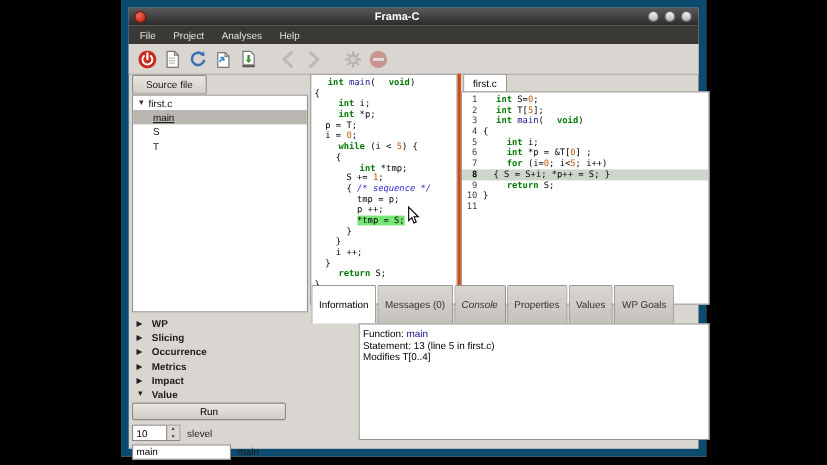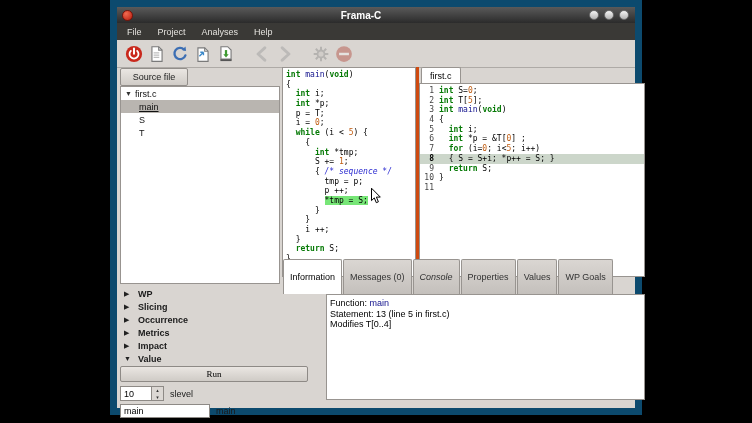--- a/index.html
+++ b/index.html
@@ -43,23 +43,23 @@
   .tree-row .tw { width:10px; font-size:7px; color:#333; }
   .tree-row.lvl1 { padding-left:18px; }
   .tree-row.selected { background:#b9b5b0; }
   .tree-row.selected .tree-label { text-decoration:underline; }
 
   .analyses { position:absolute; left:2px; top:220px; width:160px; }
   .an-row { height:13px; display:flex; align-items:center; gap:5px; padding-left:4px; }
   .an-tri { font-size:7px; color:#222; width:9px; }
   .an-label { font-size:9px; font-weight:bold; color:#1a1a1a;text-align:center; }
 
-  .run-btn { position:absolute; left:2px; top:299px; width:188px; height:16px;
+  .run-btn { position:absolute; left:2px; top:299px; width:140px; height:16px;
       background:linear-gradient(#eae6e2,#cfcbc6); border:1px solid #8e8a86; border-radius:2px;
-      font-size:9px; display:flex; align-items:center; justify-content:center; box-sizing:border-box;font-family:Liberation Serif, serif; }
+      font-size:9px; display:flex; align-items:center; justify-content:center; box-sizing:border-box; }
   .slevel-row { position:absolute; left:2px; top:319px; width:160px; height:15px;
       display:flex; align-items:center; gap:6px; }
   .spin { width:44px; height:15px; background:#fff; border:1px solid #8e8a86; display:flex; box-sizing:border-box; }
   .spin-val { flex:1; font-size:9px; padding-left:3px; display:flex; align-items:center; }
   .spin-btns { width:11px; border-left:1px solid #8e8a86; display:flex; flex-direction:column;
                background:#dcd8d4; }
   .spin-btns span { flex:1; font-size:5px; line-height:6px; text-align:center; color:#333; }
   .small-label { font-size:9px; color:#1a1a1a;text-align:center; }
   .main-row { position:absolute; left:2px; top:337px; width:160px; height:14px;
       display:flex; align-items:center; gap:6px; }
@@ -76,21 +76,21 @@
   .src-tab { height:15px; background:#fff; border:1px solid #989490; border-bottom:none;
              font-size:9px; padding:0 8px; display:flex; align-items:center; border-radius:2px 2px 0 0; }
   .src-code { position:absolute; left:0; top:16px; right:0; bottom:0; background:#fff;
               border:1px solid #989490; box-sizing:border-box; overflow:hidden; padding-top:2px; }
 
   .code-line { white-space:pre; height:9.7px; line-height:9.7px;
                font-family:"DejaVu Sans Mono", monospace; font-size:8px; color:#000; }
   .src-code .code-line.hl { background:var(--source-line-highlight,#ccd6ca); }
   .lnum { display:inline-block; width:14px; text-align:right; margin-right:5px; color:#444; }
   .code-line.hl .lnum { font-weight:bold; color:#000; }
-  .seg-k { color:var(--keyword,#067a06); font-weight:bold; }
+  .seg-k { color:var(--keyword,#067a06); font-weight:bold;margin-left:12px; }
   .seg-f { color:var(--function-name,#10108c); }
   .seg-n { color:var(--number,#c05c10); }
   .seg-c { color:var(--comment,#2b2bd0); font-style:italic; }
   .seg-h { background:var(--code-highlight,#77e677); }
 
   
   .bottom { position:absolute; left:164px; top:212px; width:363px; bottom:7px; }
   .btabs { height:15px; display:flex; align-items:flex-end; padding-left:1px; gap:1px; }
   .btab { height:14px; background:linear-gradient(#dad6d2,#c4c0bc); border:1px solid #989490;
           border-bottom:none; font-size:9px; color:#333; padding:17px 6px; display:flex;

